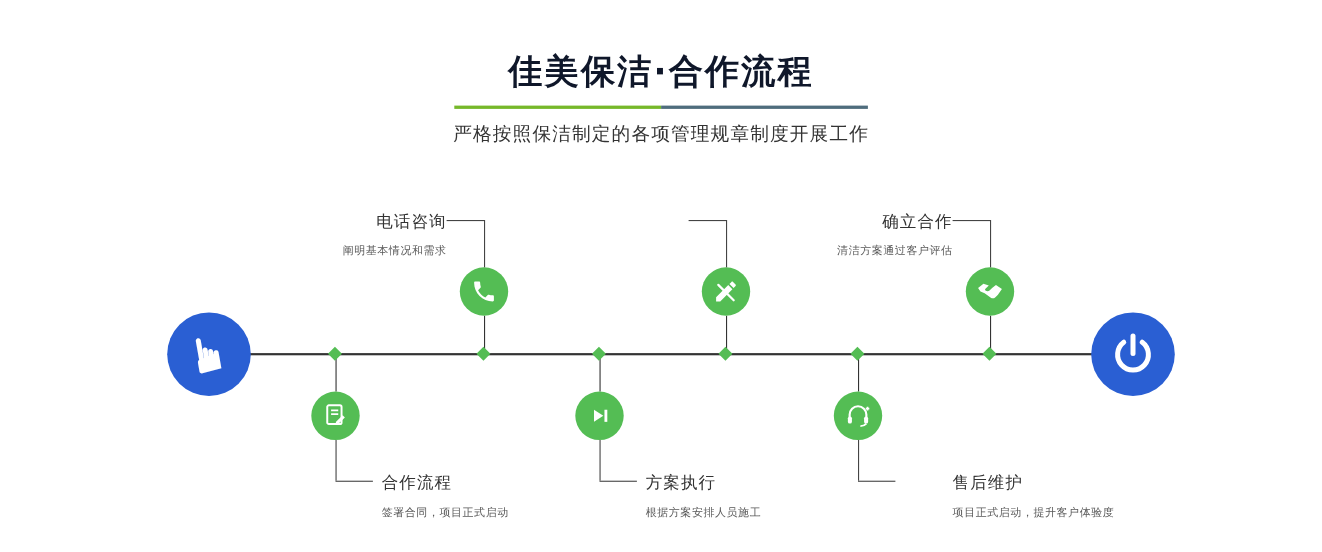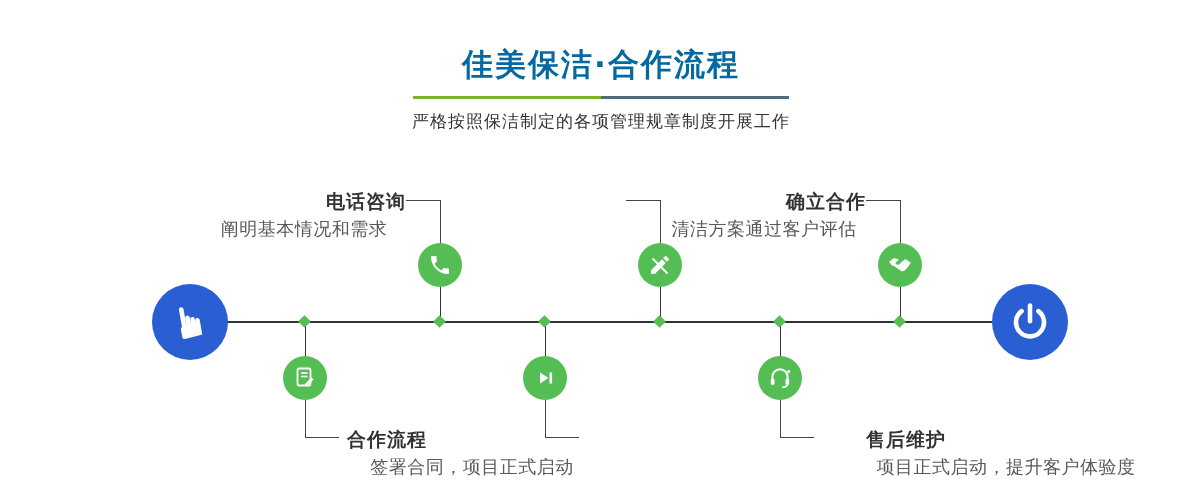--- a/index.html
+++ b/index.html
@@ -1,20 +1,20 @@
 <!DOCTYPE html>
 <html><head>
 <meta charset="utf-8">
 <style>
   html,body{margin:0;padding:0;background:#fff;font-family:"DejaVu Sans","Liberation Sans",sans-serif;}
   .canvas{position:relative;width:1202px;height:502px;background:#fff;overflow:hidden;}
 
   
   .page-title{position:absolute;top:44px;left:0;width:100%;text-align:center;
-    font-size:31px;font-weight:700;color:#0369a1;letter-spacing:2px;}
+    font-size:31px;font-weight:700;color:#0f172a;letter-spacing:2px;}
   .divider{position:absolute;top:96px;left:413px;width:376px;height:3px;display:flex;}
   .divider .seg-green{flex:1;background:#76b82a;}
   .divider .seg-blue{flex:1;background:#4f6d7d;}
   .subtitle{position:absolute;top:110px;left:0;width:100%;text-align:center;
     font-size:17px;color:#333;letter-spacing:1px;}
 
   
   .main-line{position:absolute;left:190px;top:321px;width:840px;height:2px;background:#333;}
   .big-circle{position:absolute;width:76px;height:76px;border-radius:50%;background:#2a5fd3;
     display:flex;align-items:center;justify-content:center;}
@@ -24,22 +24,22 @@
   .diamond{position:absolute;width:9px;height:9px;background:#54bd54;transform:rotate(45deg);top:317px;}
   .stem{position:absolute;width:1px;background:#333;}
   .conn{position:absolute;background:#444;}
   .conn.h{height:1px;width:34px;}
   .conn.v{width:1px;}
 
   
   .step-label{position:absolute;}
   .step-label.top{text-align:right;width:204px;top:188px;}
   .step-label.bottom{text-align:left;top:426px;}
-  .step-title{font-size:19px;font-weight:700;color:#333;line-height:26px;letter-spacing:1px;}
-  .step-desc{font-size:18px;color:#595959;line-height:22px;margin-top:4px;letter-spacing:0.5px;text-align:center;}
+  .step-title{font-size:15px;font-weight:400;color:#333;line-height:26px;letter-spacing:1px;}
+  .step-desc{font-size:10px;color:#595959;line-height:22px;margin-top:4px;letter-spacing:0.5px;}
 
   .s-t1{left:202px;} .s-t2{left:422px;} .s-t3{left:662px;}
   .s-b1{left:347px;width:250px;} .s-b2{left:587px;width:250px;} .s-b3{left:822px;width:280px;margin-left:44px;}
 
   .icon svg{display:block;}
 </style>
 </head>
 <body>
 
 <div class="canvas">
@@ -152,18 +152,22 @@
   </div>
   <div class="step-label top s-t3">
     <div class="step-title">确立合作</div>
     <div class="step-desc">清洁方案通过客户评估</div>
   </div>
 
   <div class="step-label bottom s-b1">
     <div class="step-title">合作流程</div>
     <div class="step-desc">签署合同，项目正式启动</div>
   </div>
+  <div class="step-label bottom s-b2">
+    <div class="step-title">方案执行</div>
+    <div class="step-desc">根据方案安排人员施工</div>
+  </div>
   <div class="step-label bottom s-b3">
     <div class="step-title">售后维护</div>
     <div class="step-desc">项目正式启动，提升客户体验度</div>
   </div>
 
 </div>
 
 </body></html>

